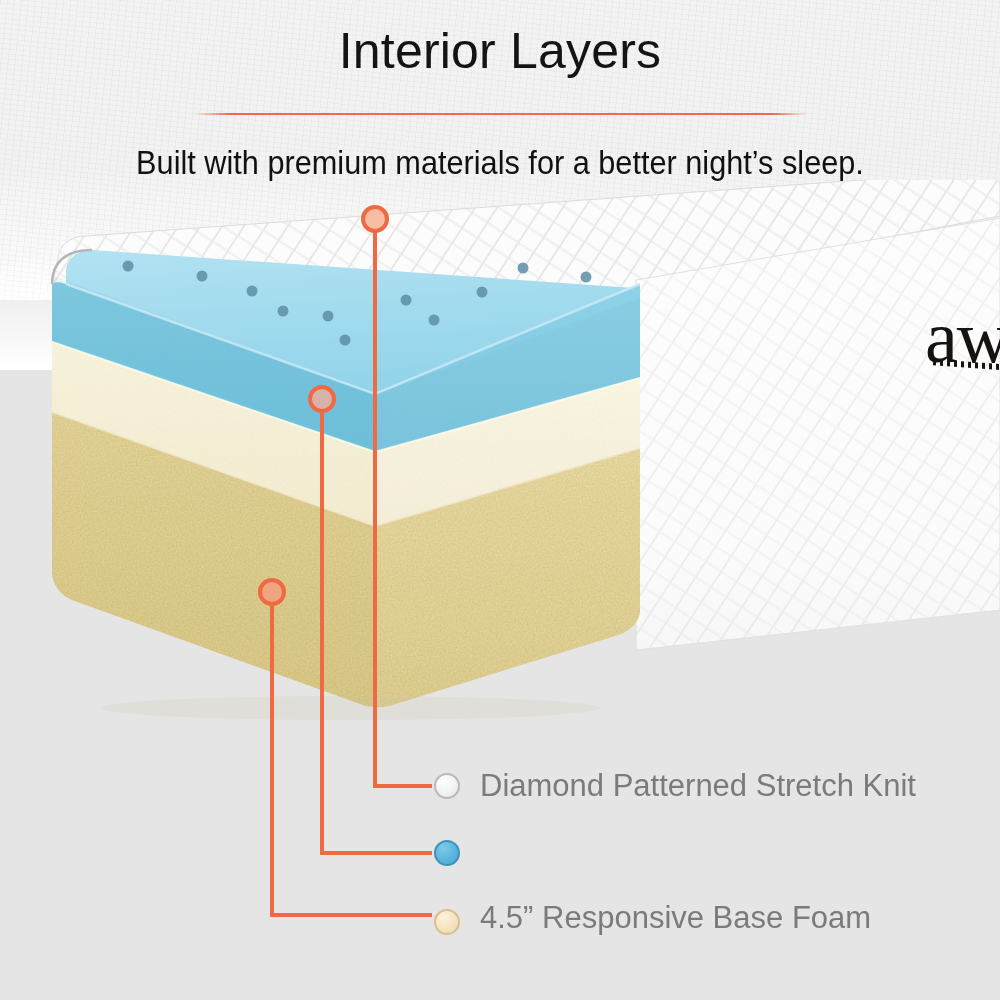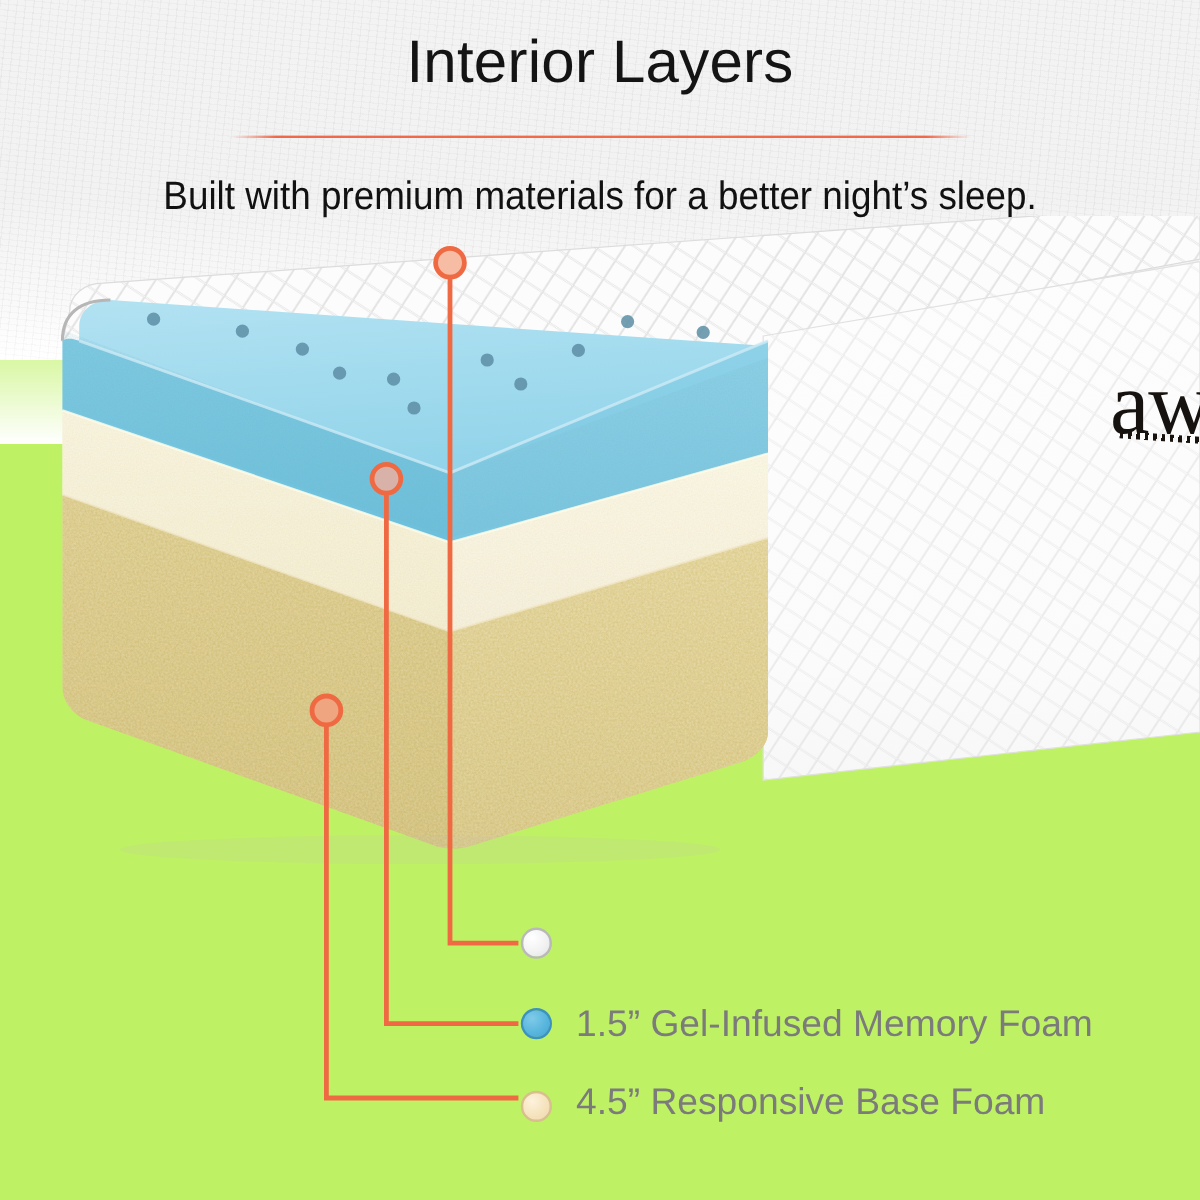--- a/index.html
+++ b/index.html
@@ -1,21 +1,21 @@
 <!DOCTYPE html>
 <html><head>
 <meta charset="utf-8">
 <style>
   html,body{margin:0;padding:0;}
   body{
     width:1000px;height:1000px;overflow:hidden;
     font-family:"Liberation Sans",sans-serif;
     background:#ffffff;
   }
-  #stage{position:relative;width:1000px;height:1000px;overflow:hidden;background:#bef264;}
+  #stage{position:relative;width:1000px;height:1000px;overflow:hidden;background:#e5e5e5;}
 
   
   .bg-texture{
     position:absolute;left:0;top:0;width:1000px;height:300px;
     background:
       repeating-linear-gradient(96deg, rgba(0,0,0,.030) 0px, rgba(0,0,0,.030) 1px, rgba(255,255,255,0) 1px, rgba(255,255,255,0) 7px),
       repeating-linear-gradient(6deg, rgba(0,0,0,.022) 0px, rgba(0,0,0,.022) 1px, rgba(255,255,255,0) 1px, rgba(255,255,255,0) 5px),
       linear-gradient(180deg,#f3f3f3 0%,#f2f2f2 55%,#fbfbfb 92%,#ffffff 100%);
   }
   .bg-fade{
@@ -257,25 +257,25 @@
     </g>
     <g>
       <circle cx="272" cy="592" r="12" fill="#efa580" stroke="#ef6a43" stroke-width="4"></circle>
     </g>
   </svg>
 
   <div class="legend">
 
     <div class="legend-row" style="left:434px;top:766px;">
       <span class="legend-dot" style="background:radial-gradient(circle at 34% 30%,#ffffff 0%,#f2f2f2 55%,#e2e2e2 100%);border:2px solid #b9b9b9;"></span>
+      <span class="legend-label">Diamond Patterned Stretch Knit</span>
     </div>
 
     <div class="legend-row" style="left:434px;top:833px;">
       <span class="legend-dot" style="background:radial-gradient(circle at 34% 30%,#7fcbe8 0%,#56b4dd 60%,#47a5ce 100%);border:2px solid #3e93bc;"></span>
-      <span class="legend-label">1.5” Gel-Infused Memory Foam</span>
     </div>
 
     <div class="legend-row" style="left:434px;top:895px;align-items:flex-end;">
       <span class="legend-dot" style="background:radial-gradient(circle at 34% 30%,#fdf2dc 0%,#f5e2bc 60%,#ecd7ad 100%);border:2px solid #d8bf8e;"></span>
       <span class="legend-label">4.5” Responsive Base Foam</span>
     </div>
 
   </div>
 
 </div>

